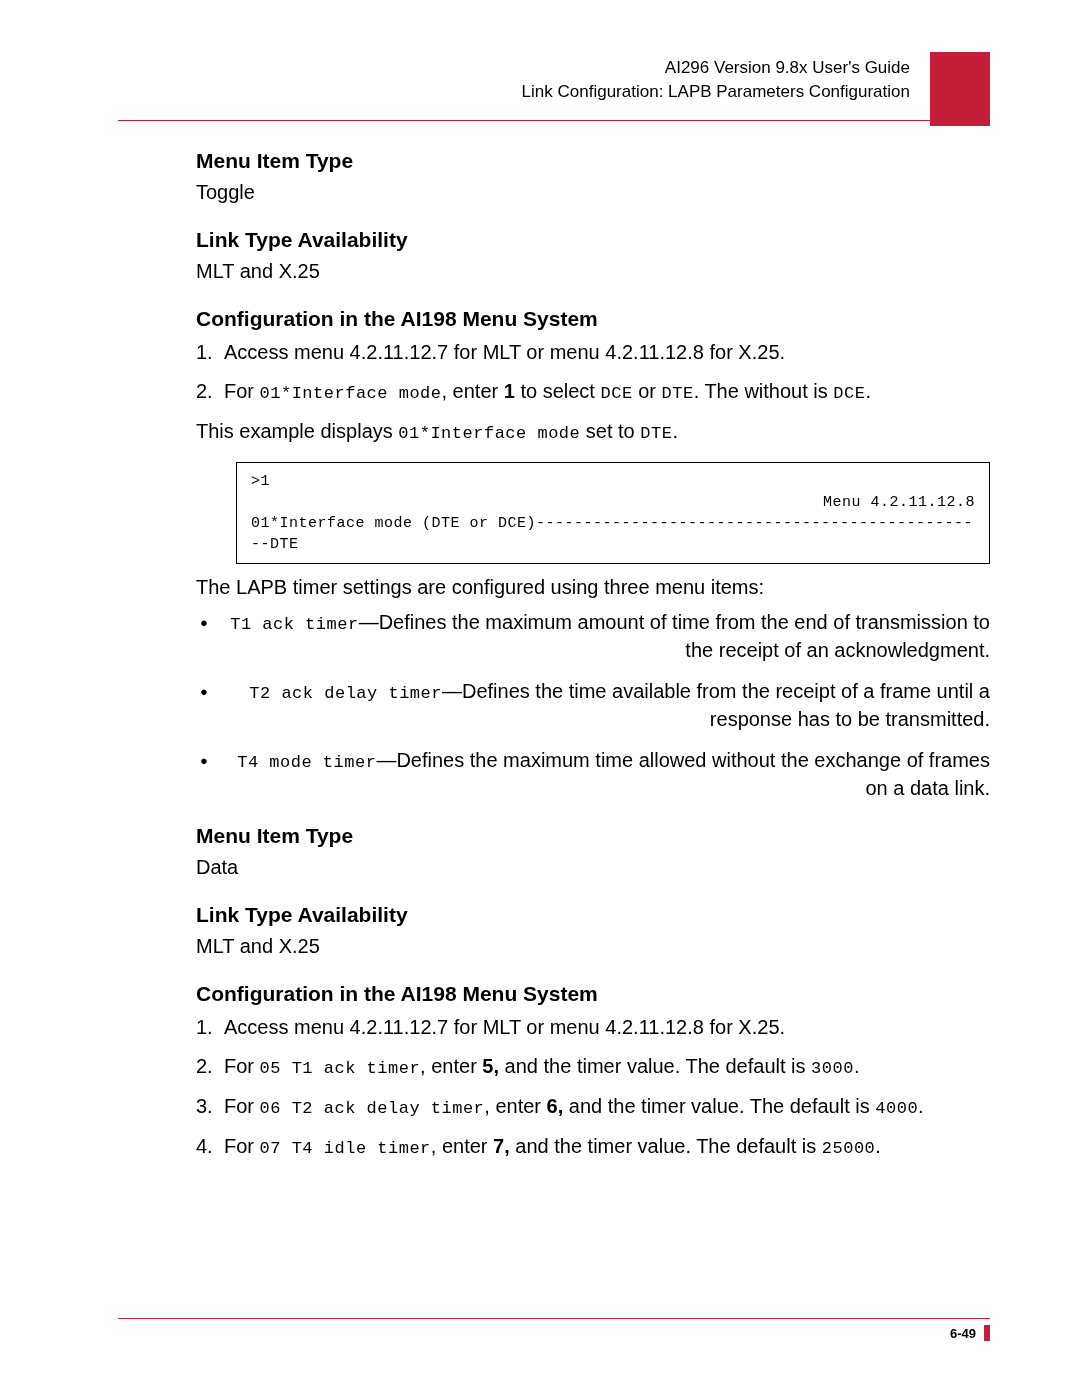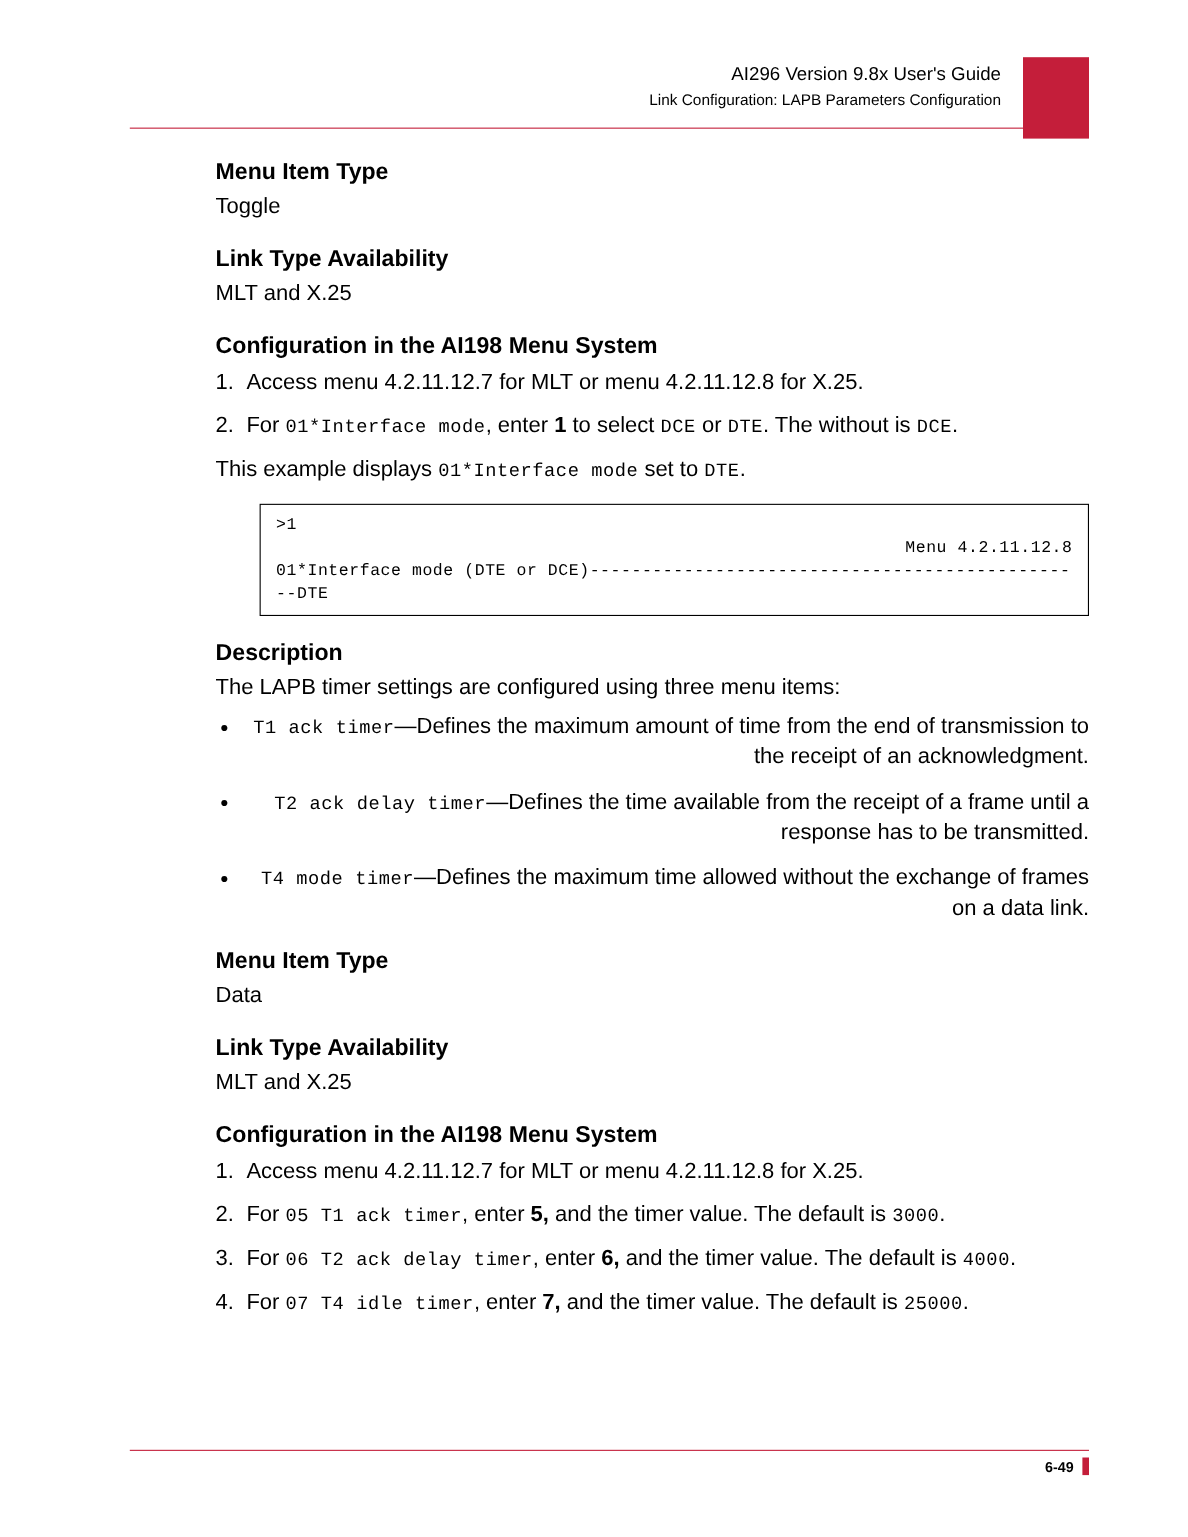--- a/index.html
+++ b/index.html
@@ -20,21 +20,21 @@
   }
   .header-text {
     text-align: right;
     padding-right: 80px;
   }
   .header-title {
     font-size: 17px;
     margin-bottom: 4px;
   }
   .header-subtitle {
-    font-size: 14px;
+    font-size: 17px;
   }
   .red-box {
     position: absolute;
     right: 0;
     top: -6px;
     width: 60px;
     height: 74px;
     background: #c41e3a;
   }
   .red-rule {
@@ -180,21 +180,20 @@
       <span>This example displays </span><span class="mono">01*Interface mode</span><span> set to </span><span class="mono">DTE</span><span>.</span>
     </div>
 
     <div class="example-box">
       <div>&gt;1</div>
       <div class="example-right">Menu 4.2.11.12.8</div>
       <div>01*Interface mode (DTE or DCE)------------------------------------------------DTE</div>
     </div>
 
 
-    <div class="subhead">Description</div>
     <div class="body-text">The LAPB timer settings are configured using three menu items:</div>
 
     <ul class="bullets">
       <li><span class="mono">T1 ack timer</span><span>—Defines the maximum amount of time from the end of transmission to the receipt of an acknowledgment.</span></li>
       <li><span class="mono">T2 ack delay timer</span><span>—Defines the time available from the receipt of a frame until a response has to be transmitted.</span></li>
       <li><span class="mono">T4 mode timer</span><span>—Defines the maximum time allowed without the exchange of frames on a data link.</span></li>
     </ul>
 
     <div class="subhead">Menu Item Type</div>
     <div class="body-text">Data</div>

